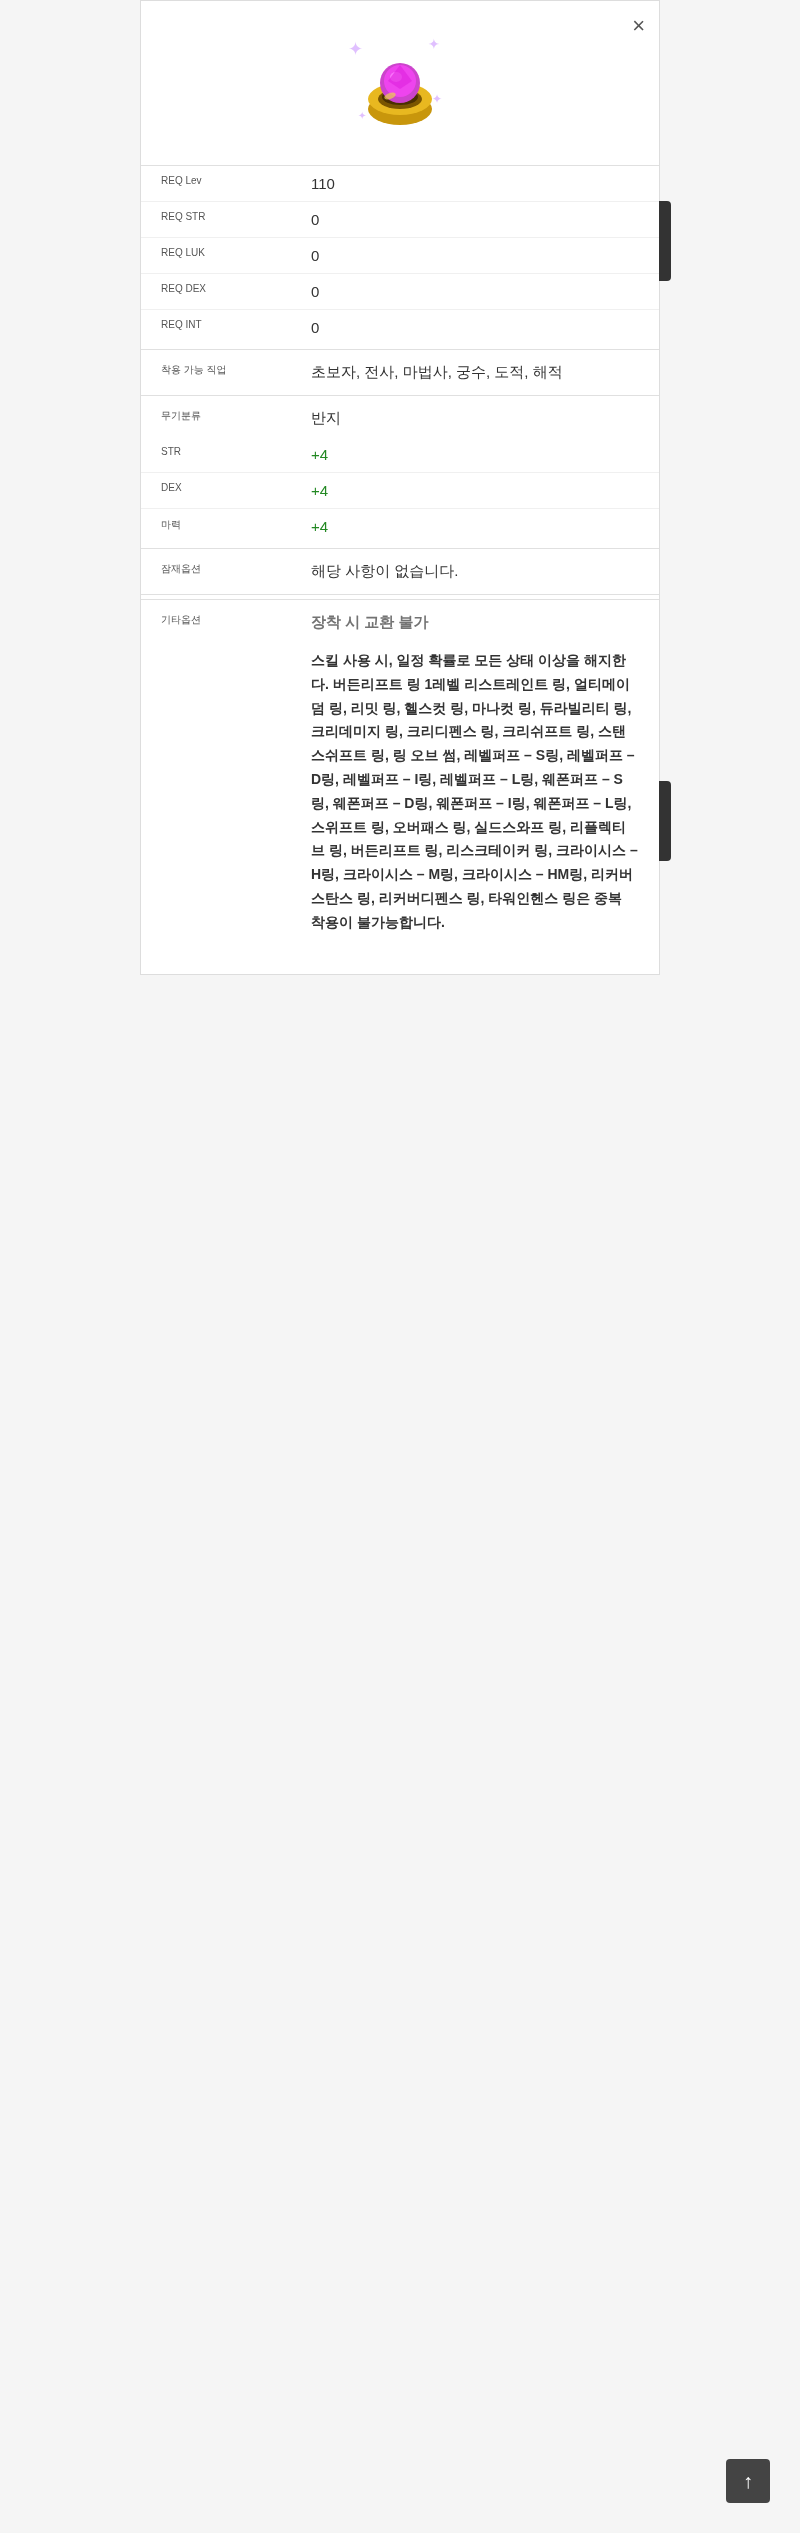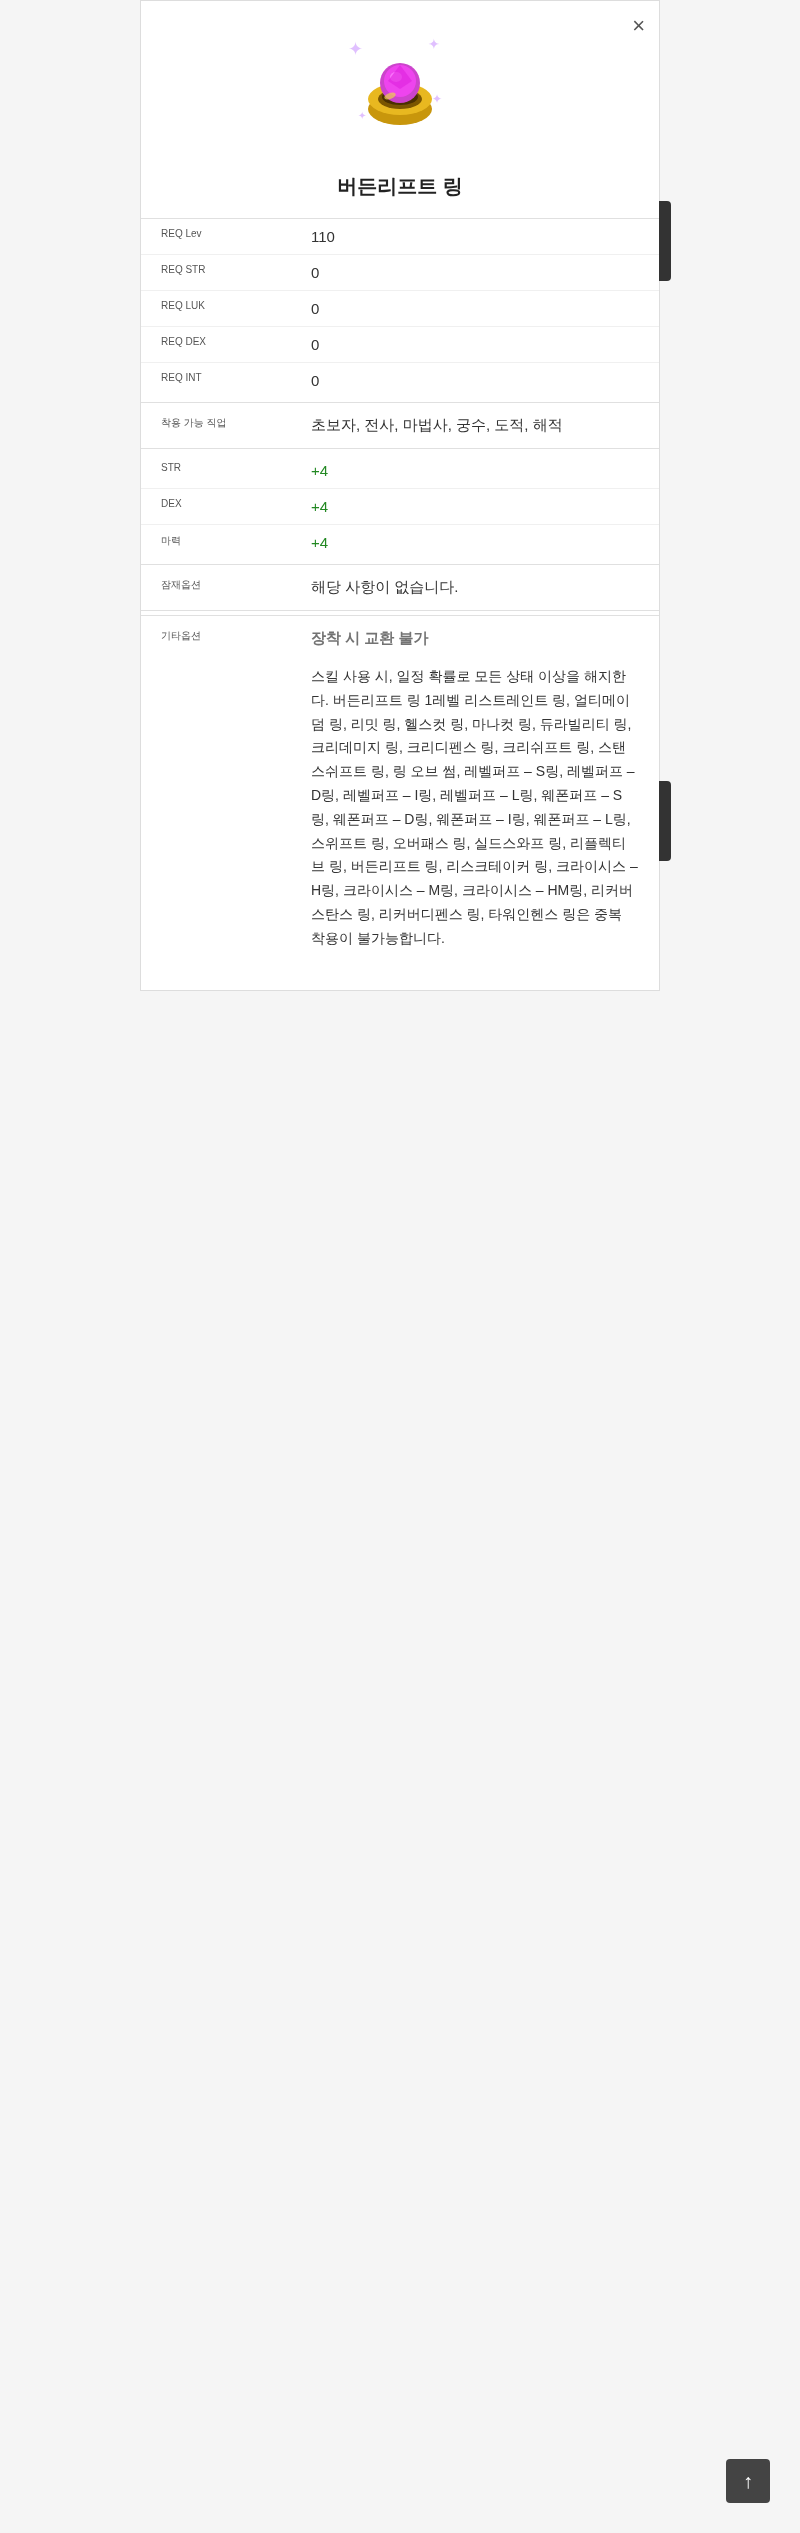--- a/index.html
+++ b/index.html
@@ -77,20 +77,21 @@
       margin: 4px 0;
     }
     .other-options-text {
       color: #737373;
       font-weight: bold;
     }
     .description-text {
       color: #333;
       font-size: 14px;
       line-height: 1.7;
+      font-weight: bold;
     }
     .scroll-top-btn {
       position: fixed;
       bottom: 30px;
       right: 30px;
       width: 44px;
       height: 44px;
       background: #444;
       color: #fff;
       border: none;
@@ -147,21 +148,20 @@
         <ellipse cx="60" cy="52" rx="20" ry="20" fill="#cc44cc"></ellipse>
         <ellipse cx="60" cy="50" rx="16" ry="16" fill="#ee44ee"></ellipse>
         <ellipse cx="56" cy="46" rx="6" ry="5" fill="#ff88ff" opacity="0.7"></ellipse>
         <polygon points="60,34 72,50 60,58 48,50" fill="#dd22dd" opacity="0.6"></polygon>
 
         <ellipse cx="50" cy="65" rx="6" ry="3" fill="#f0d050" opacity="0.7" transform="rotate(-20 50 65)"></ellipse>
       </svg>
     </div>
   </div>
 
-  <div class="item-title">버든리프트 링</div>
 
   <hr class="divider">
 
   <table class="stats-table">
     <tbody id="req-stats-body">
     <tr>
           <td>REQ Lev</td>
           <td>110</td>
         </tr>
         <tr>
@@ -189,20 +189,28 @@
     <tbody>
       <tr>
         <td>착용 가능 직업</td>
         <td>초보자, 전사, 마법사, 궁수, 도적, 해적</td>
       </tr>
     </tbody>
   </table>
 
   <hr class="section-divider">
 
+  <table class="stats-table">
+    <tbody>
+      <tr>
+        <td>무기분류</td>
+        <td>반지</td>
+      </tr>
+    </tbody>
+  </table>
 
   <table class="stats-table">
     <tbody id="attr-body">
     <tr>
           <td>STR</td>
           <td style="color:#228822;">+4</td>
         </tr>
         <tr>
           <td>DEX</td>
           <td style="color:#228822;">+4</td>

